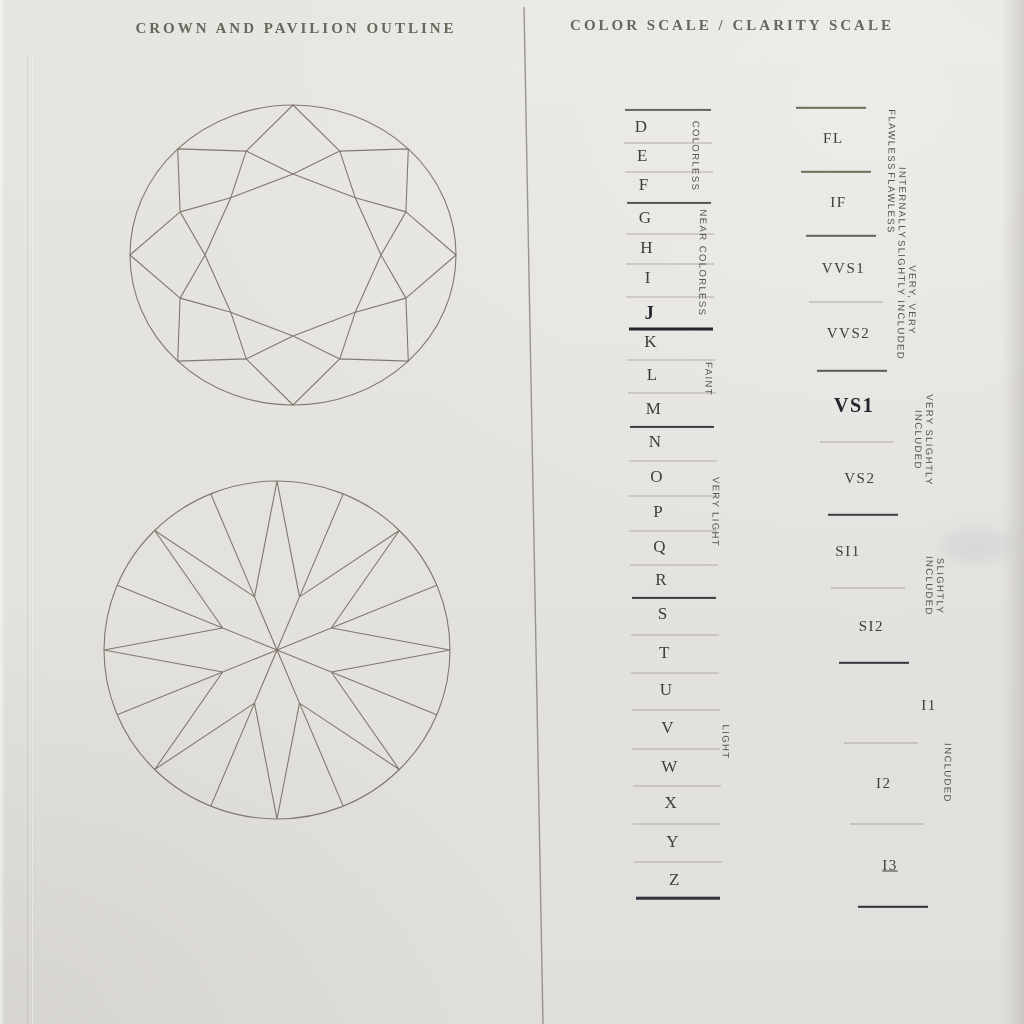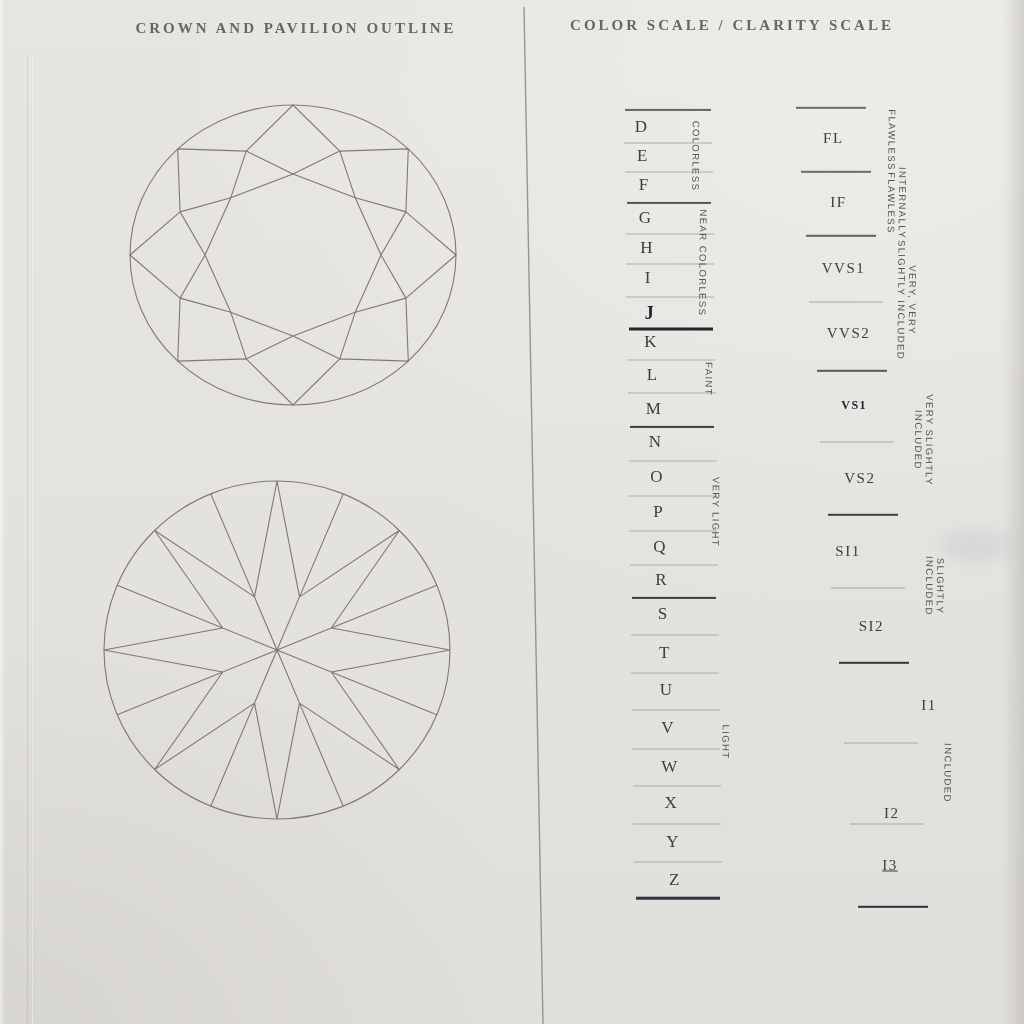--- a/index.html
+++ b/index.html
@@ -21,21 +21,21 @@
     background:rgba(255,255,255,0.35);}
   .smudge{position:absolute;left:940px;top:528px;width:70px;height:34px;border-radius:50%;
     background:rgba(148,164,186,0.16);filter:blur(7px);}
   .title{position:absolute;transform:translate(-50%,-50%);
     font-weight:700;font-size:15px;letter-spacing:3px;color:#67675c;white-space:nowrap;}
   svg.layer{position:absolute;left:0;top:0;pointer-events:none;}
   .grade{position:absolute;transform:translate(-50%,-50%);
     font-size:17px;color:#3d3d3b;white-space:nowrap;}
   .grade.clarity{font-size:15px;letter-spacing:1.5px;}
   .grade.selected{font-weight:700;color:#24242e;font-size:18px;}
-  .grade.clarity.selected{font-size:12px;}
+  .grade.clarity.selected{font-size:20px;}
   .scale-line{position:absolute;transform:translate(-50%,-50%);}
   .vlabel{position:absolute;transform:translate(-50%,-50%) rotate(90.5deg);
     font-family:"Liberation Sans", sans-serif;
     font-size:9.5px;letter-spacing:1.4px;color:#54544c;text-align:center;
     line-height:11px;white-space:nowrap;}
 </style>
 </head>
 <body>
 
 <div id="paper">
@@ -125,21 +125,21 @@
       <div class="scale-line" style="left: 893.322px; top: 907px; width: 70px; height: 2.4px; background: rgb(48, 48, 58);"></div>
       <div class="grade clarity" style="left: 833.34px; top: 138px; text-align: center;">FL</div>
       <div class="grade clarity" style="left: 838.332px; top: 202px;">IF</div>
       <div class="grade clarity" style="left: 843.48px; top: 268px;">VVS1</div>
       <div class="grade clarity" style="left: 848.55px; top: 333px;">VVS2</div>
       <div class="grade clarity selected" style="left: 854.166px; top: 405px;">VS1</div>
       <div class="grade clarity" style="left: 859.86px; top: 478px;">VS2</div>
       <div class="grade clarity" style="left: 848px; top: 551px;">SI1</div>
       <div class="grade clarity" style="left: 871.404px; top: 626px;">SI2</div>
       <div class="grade clarity" style="left: 929px; top: 705px;">I1</div>
-      <div class="grade clarity" style="left: 883.65px; top: 813px; margin-left: 8px;">I2</div>
+      <div class="grade clarity" style="left: 883.65px; top: 783px;">I2</div>
       <div class="grade clarity" style="left: 890.046px; top: 865px; text-decoration: underline;">I3</div>
       <div class="vlabel" style="left: 892px; top: 140px;">
         <div>FLAWLESS</div>
       </div>
       <div class="vlabel" style="left: 897px; top: 203px;">
         <div>INTERNALLY</div>
         <div>FLAWLESS</div>
       </div>
       <div class="vlabel" style="left: 907px; top: 300px;">
         <div>VERY, VERY</div>

